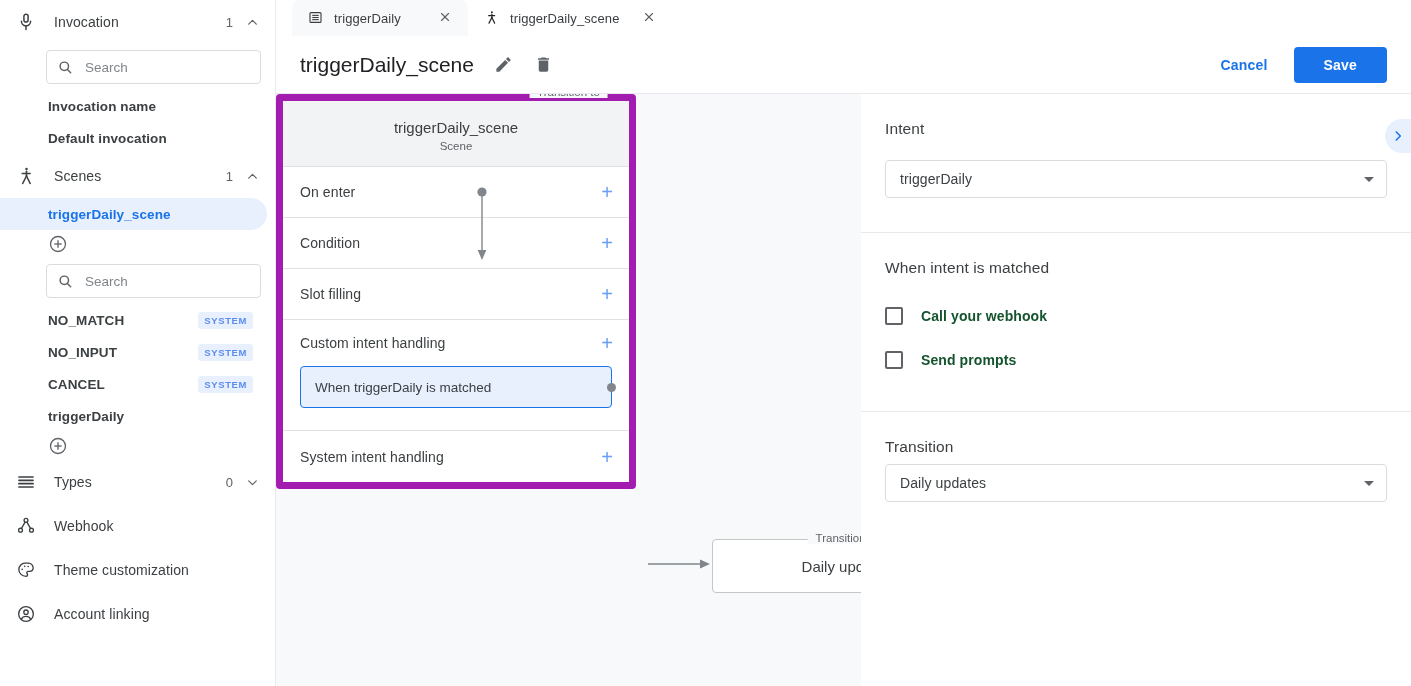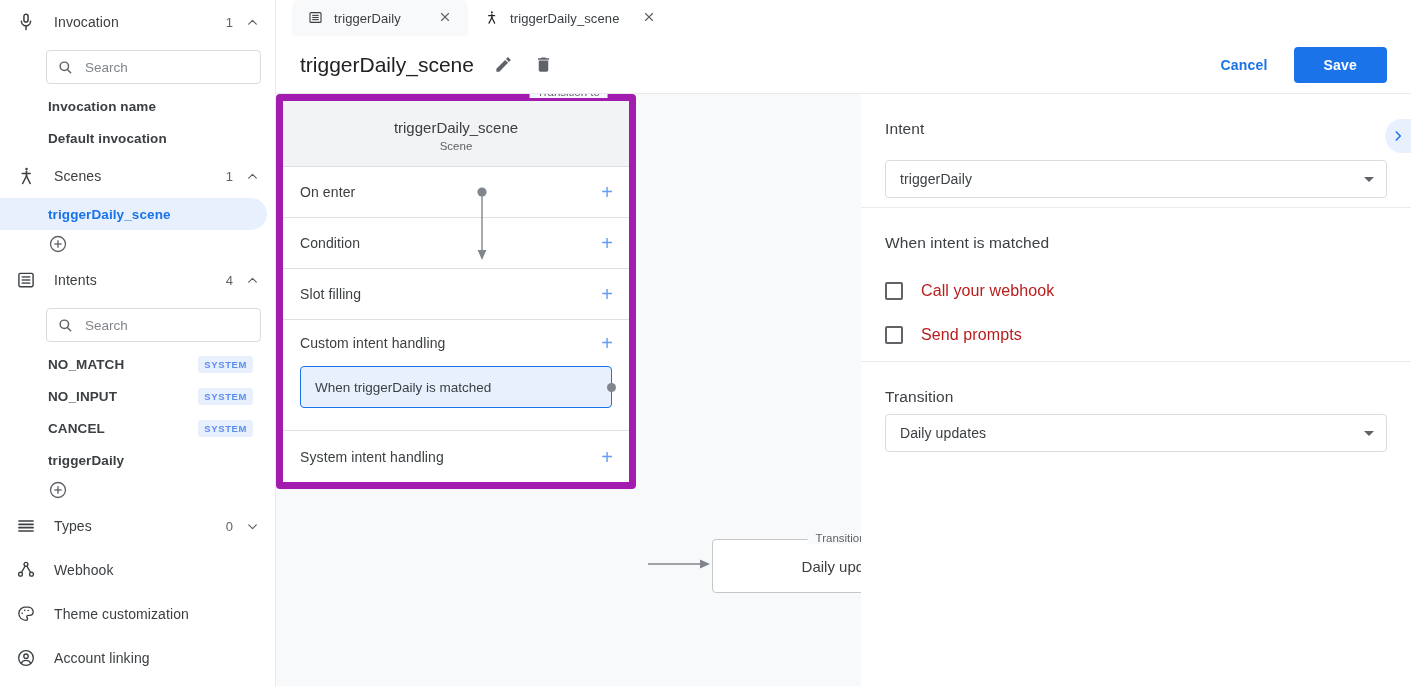--- a/index.html
+++ b/index.html
@@ -187,36 +187,36 @@
   .node-right .txt { font-size: 15px; color: #3c4043; }
 
   svg.wires { position: absolute; inset: 0; width: 100%; height: 100%; pointer-events:none; }
 
   
   .rpanel {
     flex: 0 0 550px; width: 550px;
     background: #ffffff;
     position: relative; overflow: hidden;
   }
-  .rsection { padding: 26px 24px 9px 24px; border-bottom: 1px solid #e8eaed; }
+  .rsection { padding: 26px 24px 34px 24px; border-bottom: 1px solid #e8eaed; }
   .rsection.last { border-bottom: none; }
   .rsection h3 { margin: 0 0 22px 0; font-size: 15.5px; font-weight: normal; color: #3c4043; letter-spacing:.1px;}
   .rsection h3.tight { margin-bottom: 8px; }
   .rdesc { font-size: 12.5px; color: #5f6368; line-height: 1.5; margin: 0 0 20px 0; max-width: 505px;}
   .select {
     height: 38px; border: 1px solid #dadce0; border-radius: 4px;
     display: flex; align-items: center; padding: 0 12px 0 14px;
     font-size: 14px; color: #3c4043; cursor: pointer; background:#fff;
   }
   .select .sv { flex: 1 1 auto; letter-spacing:.1px;}
   .caret { width: 0; height: 0; border-left: 5px solid transparent; border-right: 5px solid transparent; border-top: 5px solid #5f6368; }
   .cbrow { display: flex; align-items: center; height: 34px; margin-bottom: 10px; cursor: pointer; }
   .cbrow:last-child { margin-bottom: 0; }
   .cbox { width: 18px; height: 18px; border: 2px solid #5f6368; border-radius: 2px; margin-right: 18px; flex:0 0 18px;}
-  .cblabel { font-size: 16px; font-weight: normal; color: #b91c1c; letter-spacing:.1px;}
+  .cblabel { font-size: 14px; font-weight: bold; color: #14532d; letter-spacing:.1px;}
 
   .collapse-btn {
     position: absolute; right: 0; top: 25px;
     width: 26px; height: 34px;
     background: #e8f0fe; border-radius: 17px 0 0 17px;
     display: flex; align-items: center; justify-content: center;
     color: #1a73e8; cursor: pointer;
   }
 </style>
 </head>
@@ -288,37 +288,20 @@
     <div class="add-row">
       <span class="add-circle">
         <svg width="20" height="20" viewBox="0 0 24 24" fill="none" stroke="#5f6368" stroke-width="1.6">
             <circle cx="12" cy="12" r="9"></circle>
             <line x1="12" y1="7.6" x2="12" y2="16.4"></line>
             <line x1="7.6" y1="12" x2="16.4" y2="12"></line>
           </svg>
       </span>
     </div>
 
-    <div class="nav-group-header">
-      <span class="nav-ic">
-        <svg width="20" height="20" viewBox="0 0 24 24" fill="none" stroke="#3c4043" stroke-width="1.7">
-          <rect x="3.5" y="4" width="17" height="16" rx="1.6"></rect>
-          <line x1="6.8" y1="8.3" x2="17.2" y2="8.3" stroke-width="1.6"></line>
-          <line x1="6.8" y1="12" x2="17.2" y2="12" stroke-width="1.6"></line>
-          <line x1="6.8" y1="15.7" x2="17.2" y2="15.7" stroke-width="1.6"></line>
-        </svg>
-      </span>
-      <span class="nav-label">Intents</span>
-      <span class="nav-count">4</span>
-      <span class="chev">
-        <svg width="13" height="13" viewBox="0 0 24 24" fill="none" stroke="#5f6368" stroke-width="2.2" stroke-linecap="round" stroke-linejoin="round">
-            <polyline points="5,15 12,8 19,15"></polyline>
-          </svg>
-      </span>
-    </div>
 
     <div class="search-wrap">
       <div class="search-box">
         <span class="sic">
           <svg width="16" height="16" viewBox="0 0 24 24" fill="none" stroke="#5f6368" stroke-width="2.2" stroke-linecap="round">
               <circle cx="11" cy="11" r="6.3"></circle>
               <line x1="15.6" y1="15.6" x2="20.5" y2="20.5"></line>
             </svg>
         </span>
         <input value="" placeholder="Search" style="">

